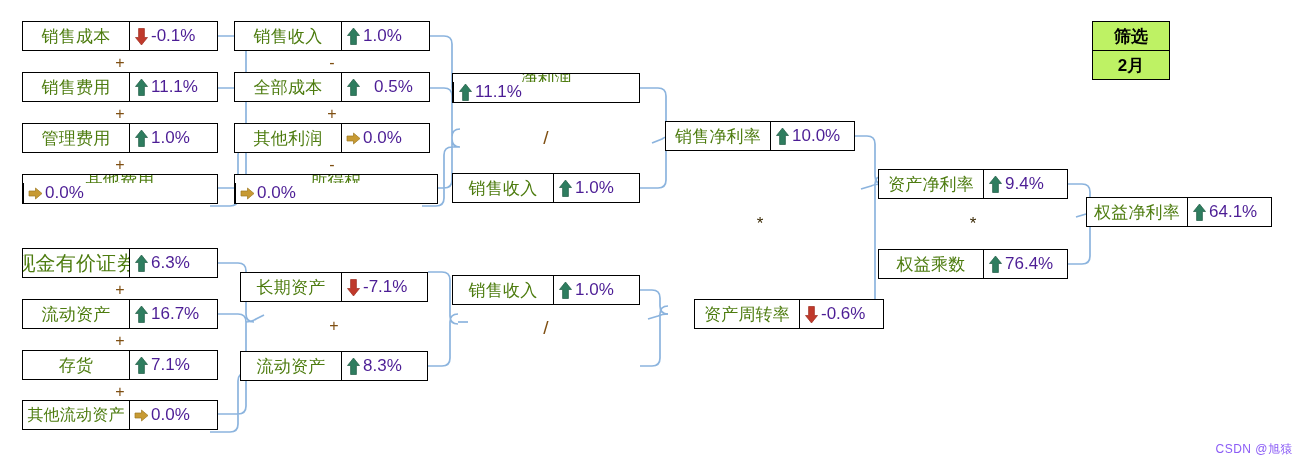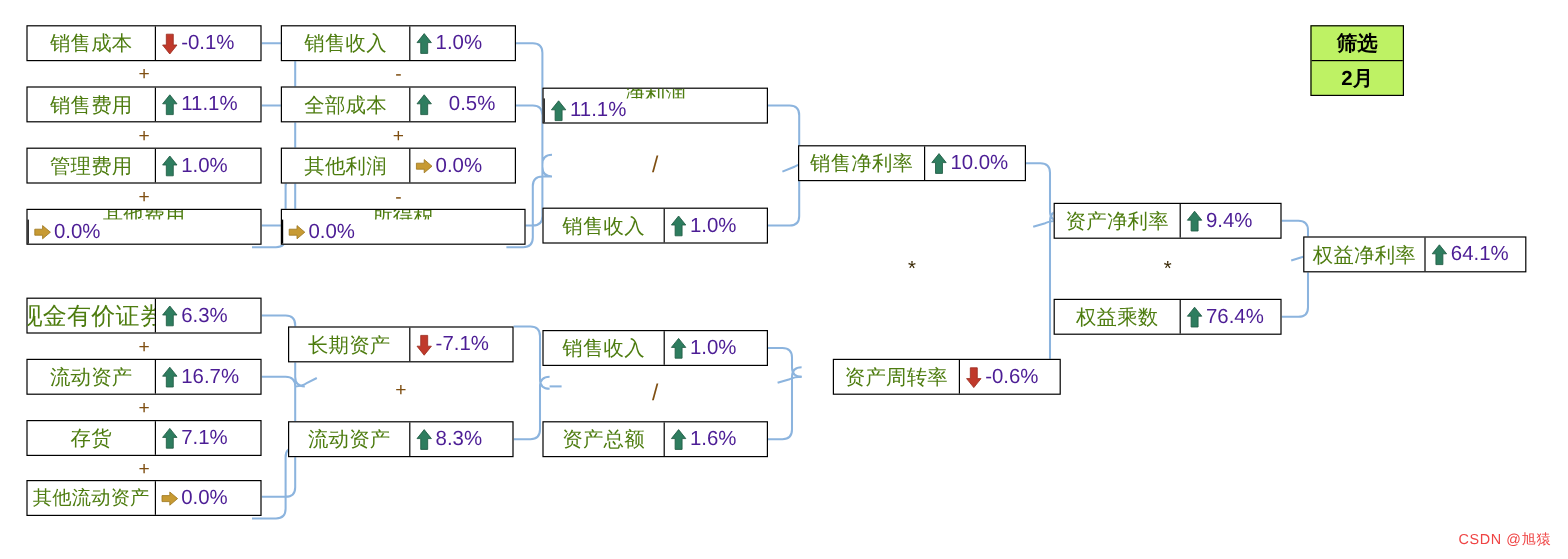--- a/index.html
+++ b/index.html
@@ -82,21 +82,21 @@
     display:flex;align-items:center;justify-content:center;
     font-size:17px;font-weight:bold;color:#000000;
   }
   .filter .frow.top{border-bottom:1.6px solid #000000;}
 
   
   .wm{
     position:absolute;
     right:14px;bottom:8px;
     font-size:12px;
-    color:#ef4444;
+    color:#8b5cf6;
     letter-spacing:0.5px;
     z-index:9;
     user-select:none;
   }
 
   svg.links{
     position:absolute;left:0;top:0;
     width:1307px;height:466px;
     z-index:1;
     pointer-events:none;
@@ -367,31 +367,20 @@
     <div class="val" style="width:86px;">
       <span class="arw">
           <svg viewBox="0 0 15 19">
             <path d="M7.5 1 L13.5 8.5 L10.4 8.5 L10.4 17.5 L4.6 17.5 L4.6 8.5 L1.5 8.5 Z" fill="#2e7d5f" stroke="#1f5a43" stroke-width="0.7"></path>
           </svg>
         </span>
       <span class="num">1.0%</span>
     </div>
   </div>
 
-  <div class="node" style="left:452px;top:351px;width:188px;">
-    <div class="label">资产总额</div>
-    <div class="val" style="width:86px;">
-      <span class="arw">
-          <svg viewBox="0 0 15 19">
-            <path d="M7.5 1 L13.5 8.5 L10.4 8.5 L10.4 17.5 L4.6 17.5 L4.6 8.5 L1.5 8.5 Z" fill="#2e7d5f" stroke="#1f5a43" stroke-width="0.7"></path>
-          </svg>
-        </span>
-      <span class="num">1.6%</span>
-    </div>
-  </div>
 
   <div class="node" style="left:694px;top:299px;width:190px;">
     <div class="label">资产周转率</div>
     <div class="val" style="width:84px;">
       <span class="arw">
           <svg viewBox="0 0 15 19">
             <path d="M7.5 18 L1.5 10.5 L4.6 10.5 L4.6 1.5 L10.4 1.5 L10.4 10.5 L13.5 10.5 Z" fill="#c0392b" stroke="#9c2d20" stroke-width="0.7"></path>
           </svg>
         </span>
       <span class="num">-0.6%</span>

